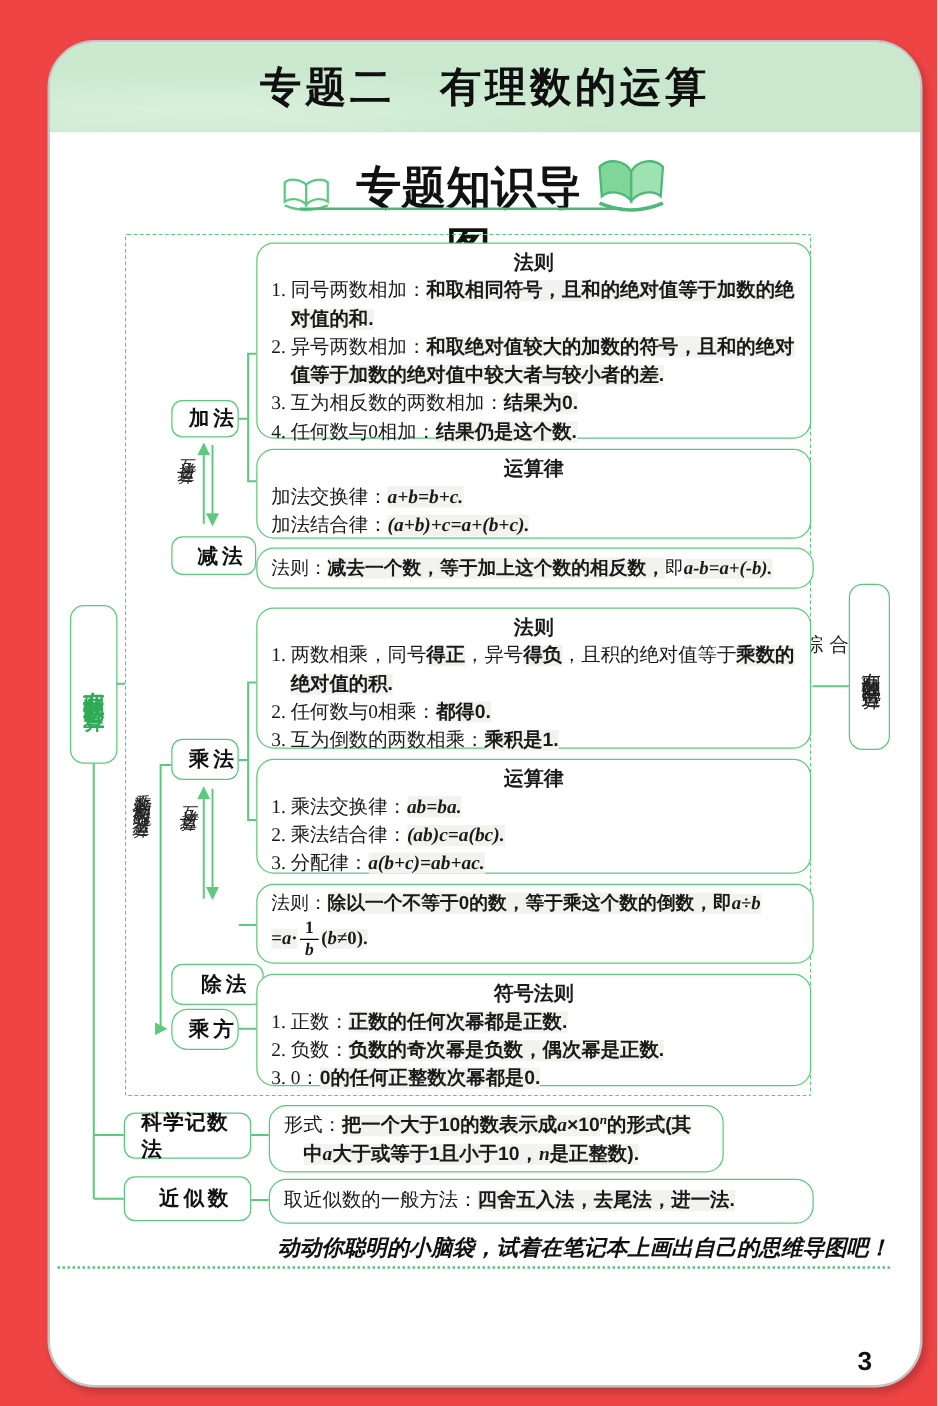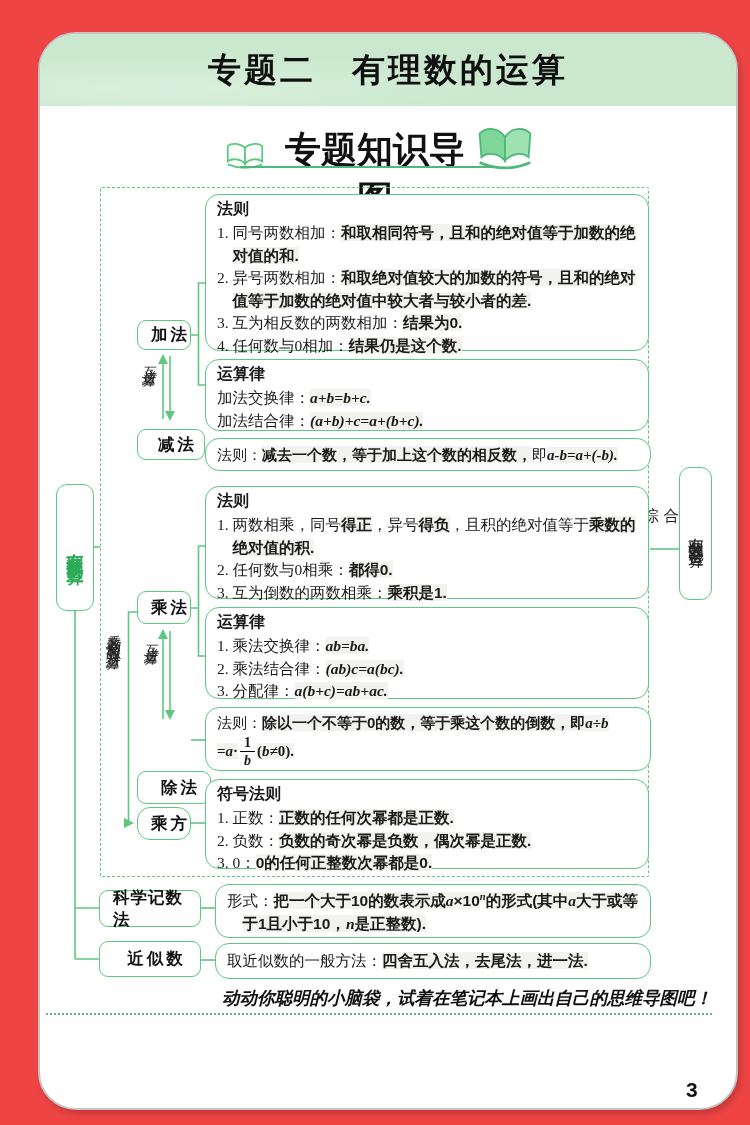--- a/index.html
+++ b/index.html
@@ -54,21 +54,21 @@
     font-family:"Liberation Sans", sans-serif; }
   .mixed-node { color:#222; font-size:15.5px; letter-spacing:2px; }
   
   .dbox {
     position:absolute; border:1.6px solid #5ec87f; border-radius:14px; background:#fff;
     box-sizing:border-box; padding:4px 11px 3px 11px; font-size:15.5px; line-height:22.5px;
     color:#1a1a1a;
   }
   .dbox.centered { display:flex; align-items:center; }
   .box-title {
-    text-align:left; font-family:Liberation Mono, monospace; font-weight:bold;
+    text-align:center; font-family:Liberation Serif, serif; font-weight:bold;
     font-size:16px; line-height:23px;
   }
   .item { padding-left:1em; text-indent:-1em; }
   .nowrap { white-space:nowrap; }
   .b { font-weight:bold; font-family:"Liberation Sans", sans-serif; background:#f2f3ef; }
   .i { font-style:italic; }
   .f { font-family:"Liberation Serif", serif; }
   .sup { vertical-align:super; font-size:0.68em; line-height:0; }
   .frac-row { display:flex; align-items:center; height:34px; }
   .frac { display:inline-flex; flex-direction:column; align-items:center; line-height:1;
@@ -212,21 +212,21 @@
     </div>
   </div>
 
   <div class="dbox" style="left:205px; top:779px; width:444px; height:90px;">
     <div class="box-title">符号法则</div>
     <div class="item"><span>1. 正数：</span><span class="b">正数的任何次幂都是正数.</span></div>
     <div class="item"><span>2. 负数：</span><span class="b">负数的奇次幂是负数，偶次幂是正数.</span></div>
     <div class="item"><span>3. 0：</span><span class="b">0的任何正整数次幂都是0.</span></div>
   </div>
 
-  <div class="dbox" style="left:215px; top:884px; width:436px; height:54px; padding-top:5px;">
+  <div class="dbox" style="left:215px; top:884px; width:364px; height:54px; padding-top:5px;">
     <div class="item"><span>形式：</span><span class="b">把一个大于10的数表示成</span><span class="b i f">a</span><span class="b">×10</span><span class="b i f sup">n</span><span class="b">的形式(其中</span><span class="b i f">a</span><span class="b">大于或等于1且小于10，</span><span class="b i f">n</span><span class="b">是正整数).</span></div>
   </div>
 
   <div class="dbox centered" style="left:215px; top:943px; width:436px; height:36px;">
     <div class="nowrap"><span>取近似数的一般方法：</span><span class="b">四舍五入法，去尾法，进一法.</span></div>
   </div>
 
   <div class="tip">动动你聪明的小脑袋，试着在笔记本上画出自己的思维导图吧！</div>
   <div class="dotted-line"></div>
   <div class="page-num">3</div>

